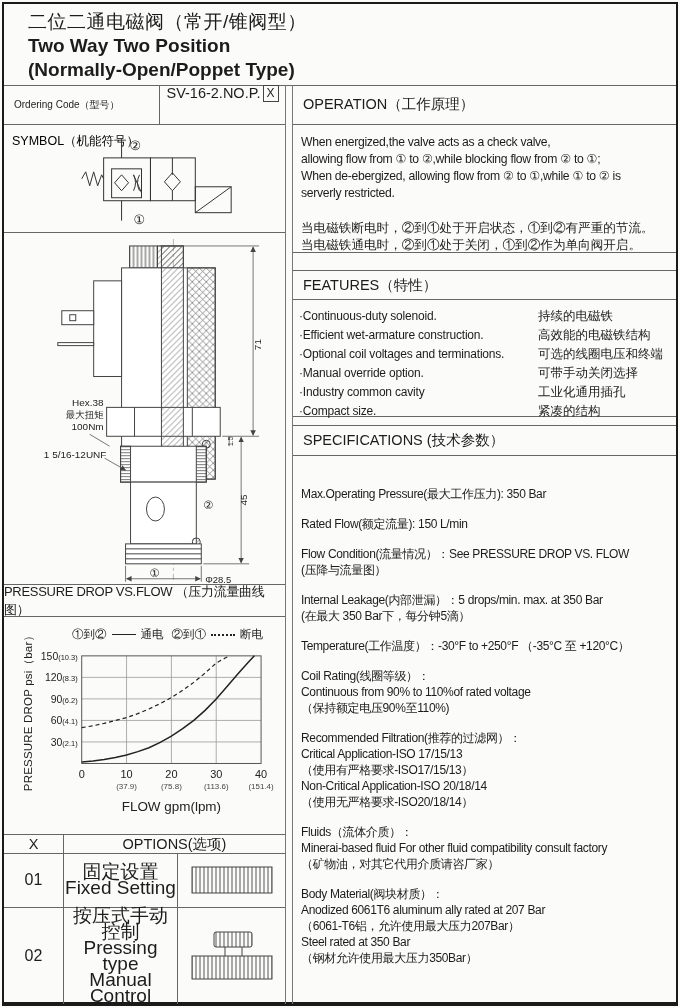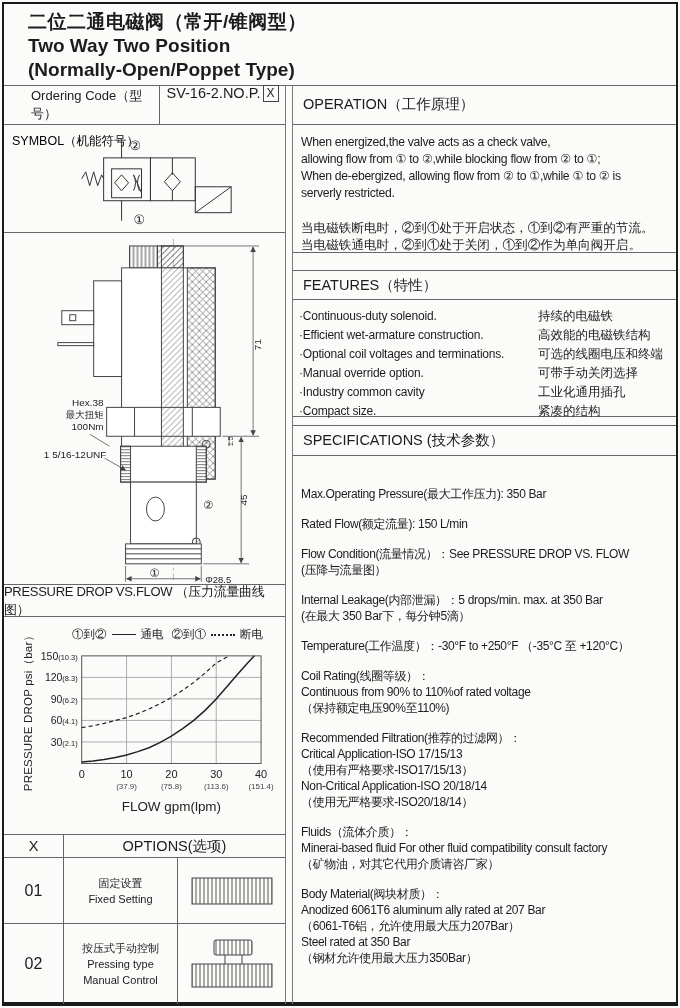--- a/index.html
+++ b/index.html
@@ -1,49 +1,49 @@
 <!DOCTYPE html>
 <html><head>
 <meta charset="utf-8">
 <style>
 *{margin:0;padding:0;box-sizing:border-box}
 html,body{width:680px;height:1008px}
 body{position:relative;background:#fbfbfa;font-family:"Liberation Sans",sans-serif;color:#1c1c1c;overflow:hidden}
 .frame{position:absolute;inset:2px;border:2px solid #1a1a1a;border-bottom-width:4px;pointer-events:none}
 .rule-top{position:absolute;left:4px;right:4px;top:85px;border-top:1px solid #666}
 .title-block{position:absolute;left:28px;top:10px;line-height:24px}
-.title-zh{font-size:19px;font-weight:700;letter-spacing:.5px}
+.title-zh{font-size:19px;font-weight:400;letter-spacing:.5px}
 .title-en{font-size:19px;font-weight:700}
 
 .col-left{position:absolute;left:4px;top:85px;width:282px;bottom:4px;border-right:1px solid #777}
 .col-right{position:absolute;left:292px;top:85px;width:384px;bottom:4px;border-left:1px solid #777}
 .sec{position:relative;border-bottom:1px solid #666}
 
 .ordering{height:40px;display:flex;align-items:stretch}
-.ordering .lab{width:156px;border-right:1px solid #666;display:flex;align-items:center;padding-left:27px;font-size:13px}
+.ordering .lab{width:156px;border-right:1px solid #666;display:flex;align-items:center;padding-left:10px;font-size:10px}
 .ordering .code{flex:1;display:flex;align-items:flex-start;justify-content:center;font-size:14.5px}
 .xbox{border:1px solid #444;padding:0 3px;margin-left:2px;font-size:12px;line-height:15px}
 .symbol-sec{height:108px}
 .sec-head-sm{position:absolute;top:8px;left:8px;font-size:12.5px;color:#000000}
 .symbol-sec svg,.drawing-sec svg,.chart-sec svg{position:absolute;inset:0}
 .drawing-sec{height:352px}
 .pdvf-head{height:32px;display:flex;align-items:center;padding-left:0;font-size:13px;letter-spacing:-.3px}
 .chart-sec{height:218px}
 .chart-legend{position:absolute;top:10px;left:0;right:0;display:flex;justify-content:center;padding-left:46px;gap:8px;font-size:11.5px;color:#222}
 .lg-item{display:inline-flex;align-items:center;gap:5px}
 .lg-line{width:24px;height:0;border-top:1.6px solid #222;display:inline-block}
 .lg-line.dashed{border-top-style:dotted;border-top-width:2px}
 .ylabel{position:absolute;left:-71px;top:86px;width:190px;text-align:center;transform:rotate(-90deg);font-size:11.5px;color:#222;letter-spacing:.2px}
 
 .options{height:169px;border-bottom:none;display:flex;flex-direction:column}
 .opt-row{display:flex;border-bottom:1px solid #666}
 .opt-row:last-child{border-bottom:none}
 .opt-head{height:23px;font-size:14.5px}
 .c-x{width:60px;border-right:1px solid #666;display:flex;align-items:center;justify-content:center}
-.c-label{width:114px;border-right:1px solid #666;display:flex;align-items:center;justify-content:center;text-align:center;font-size:11px;line-height:16px}
+.c-label{width:114px;border-right:1px solid #666;display:flex;align-items:center;justify-content:center;text-align:center;font-size:19px;line-height:16px}
 .c-icon{flex:1;display:flex;align-items:center;justify-content:center}
 .opt-head .c-label{border-right:none;width:auto;flex:1;font-size:14.5px}
 .r1{height:66px}.r2{flex:1}
 .pre{white-space:pre-line}
 
 .op-head,.feat-head,.spec-head{height:40px;display:flex;align-items:center;padding-left:10px;font-size:14.5px}
 .feat-head{height:29px}.spec-head{height:30px}
 .op-body{height:128px;padding:9px 2px 0 8px;font-size:12.2px;line-height:17px;letter-spacing:-.3px}
 .op-zh{margin-top:18px;font-size:12.6px;letter-spacing:0}
 .sep1{height:18px}.sep2{height:9px}

